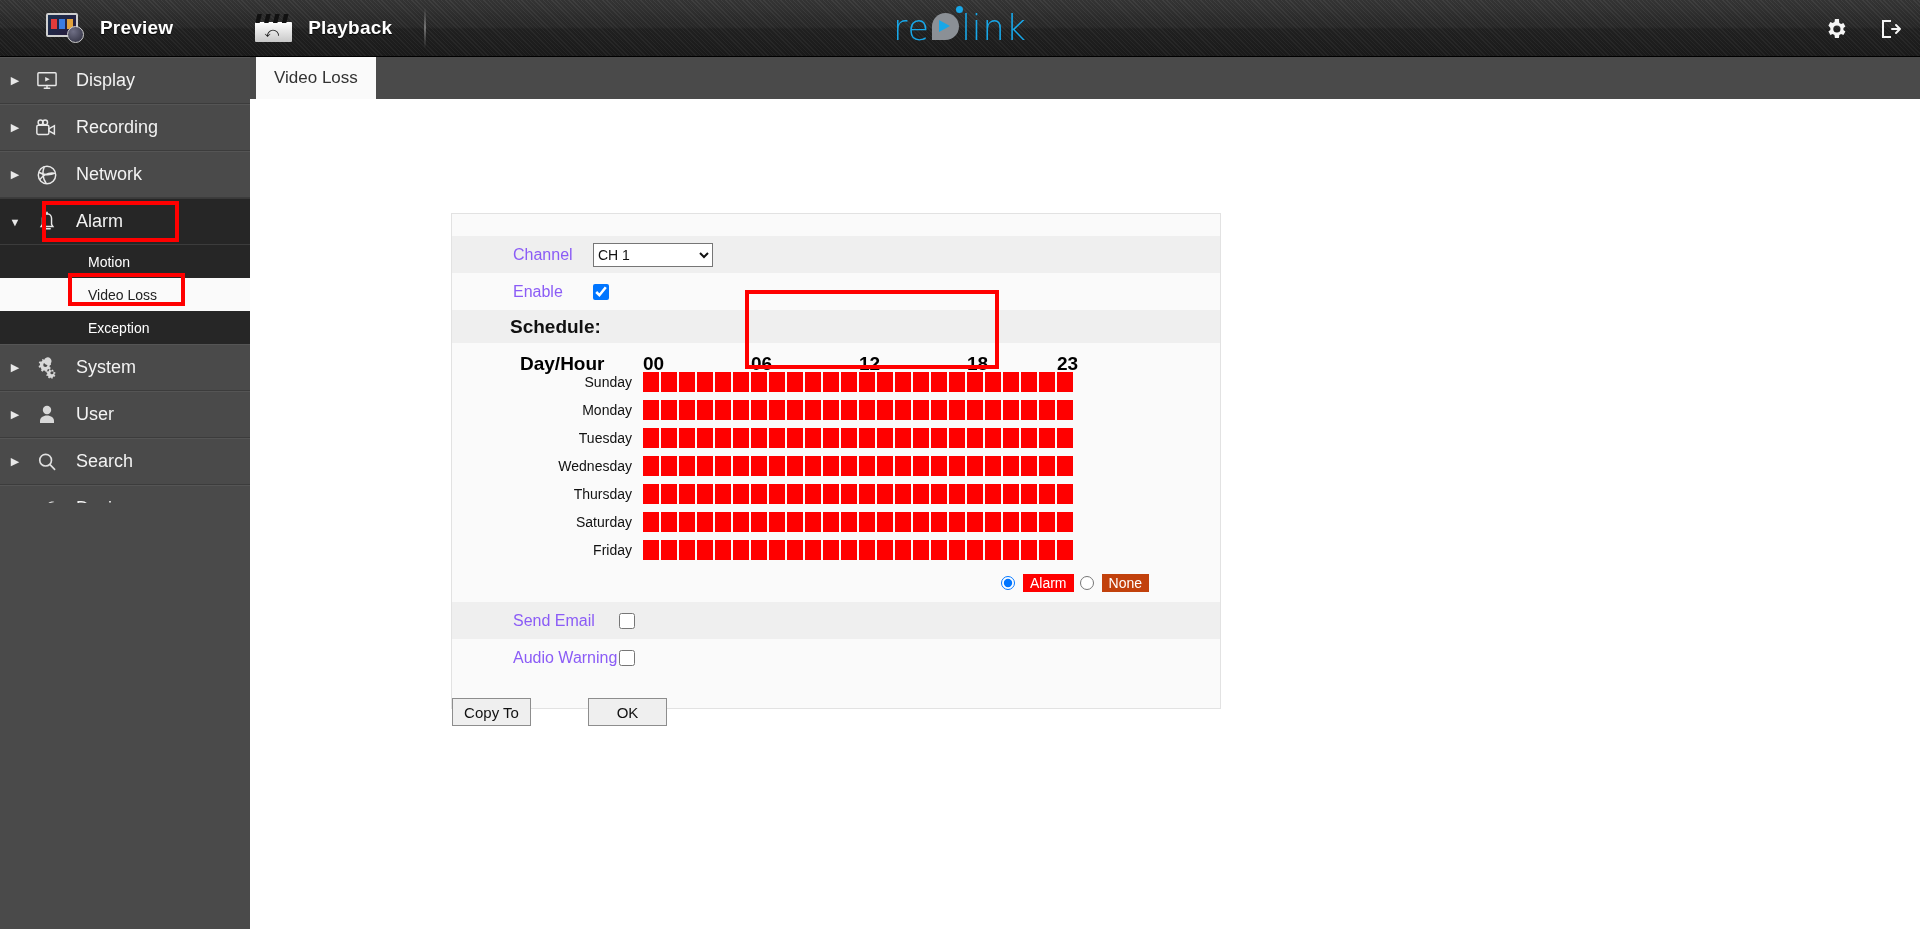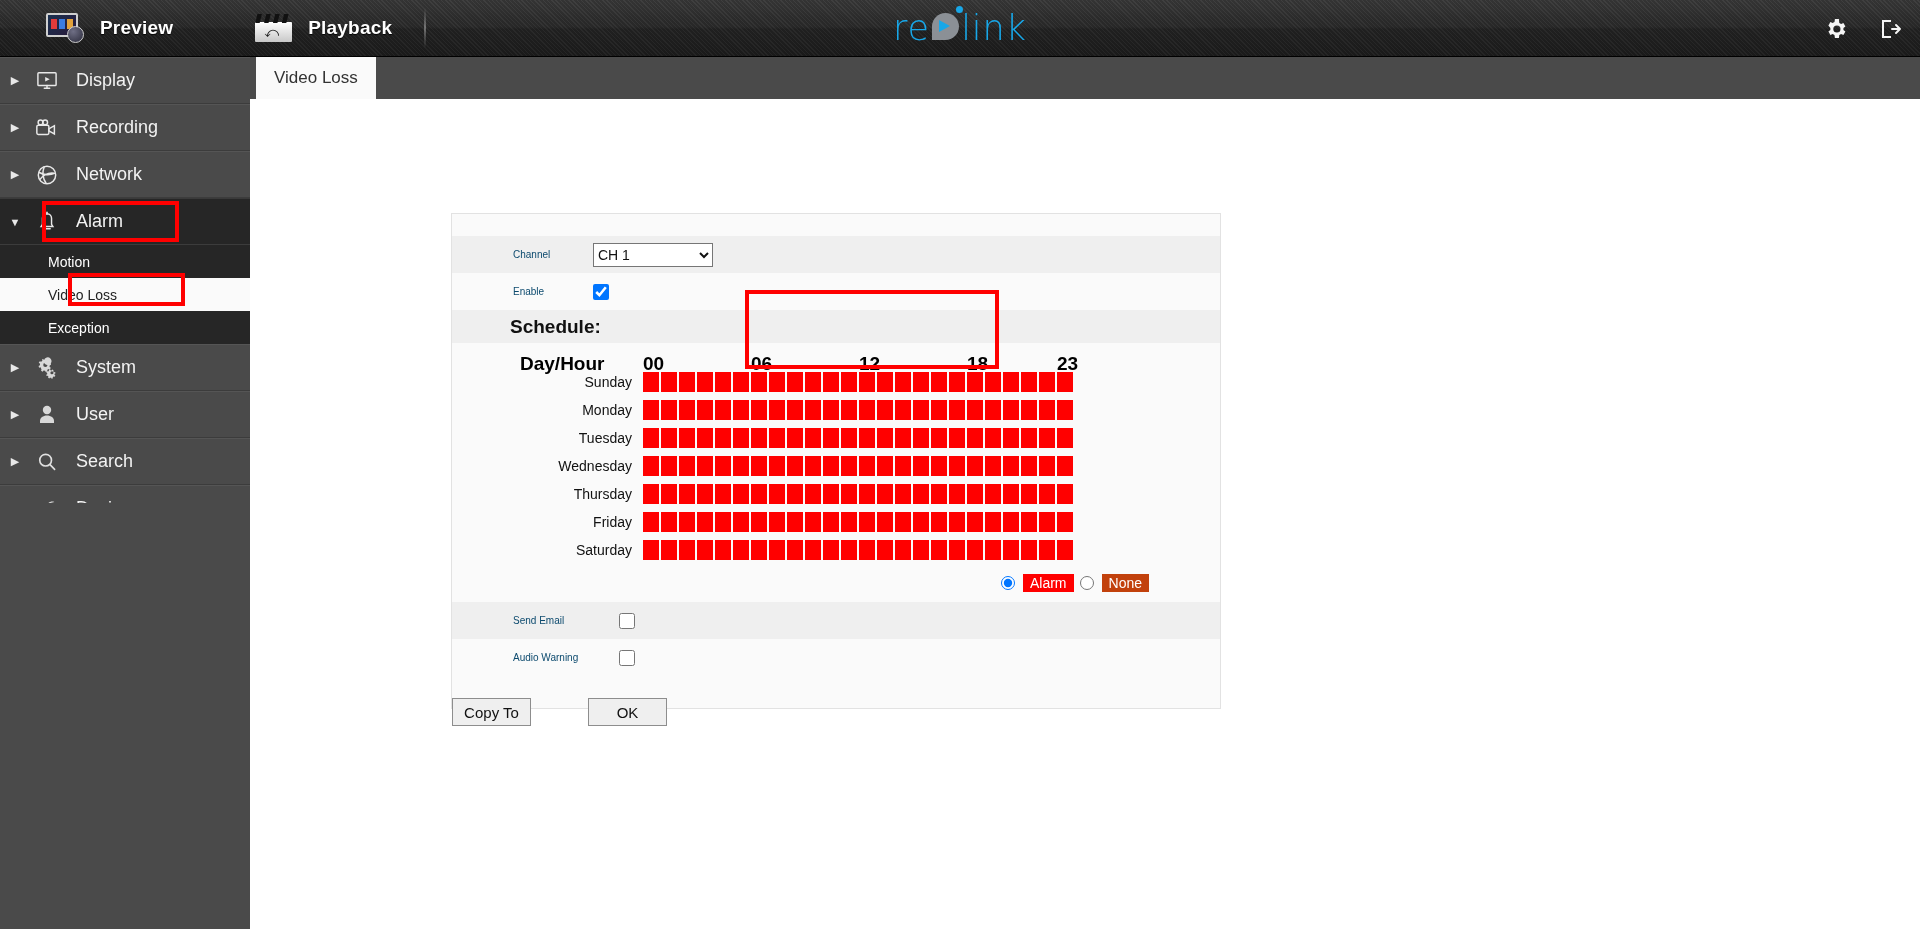--- a/index.html
+++ b/index.html
@@ -129,21 +129,21 @@
     width:30px; text-align:center; font-size:11px; color:#e8e8e8;
   }
   .side-item .s-icon {
     width:34px; display:flex; justify-content:center; align-items:center;
   }
   .side-item .s-label { margin-left:12px; }
   .side-sub {
     height:33px; background:#262626;
     display:flex; align-items:center;
     color:#ffffff; font-size:14px;
-    padding-left:48px;
+    padding-left:88px;
     cursor:pointer;
   }
   .side-sub.active { background:#fafafa; color:#222; }
   .sidebar-fill { position:absolute; left:0; right:0; bottom:0; top:446px; background:#4a4a4a; }
 
   .hl-box {
     position:absolute; border:4px solid #ff0000;
     pointer-events:none; z-index:40;
   }
 
@@ -169,21 +169,21 @@
     width:770px; height:496px;
     background:#fafafa;
     border:1px solid #e2e2e2;
   }
   .panel-top-blank { height:22px; background:#fafafa; }
   .row {
     display:flex; align-items:center;
     height:37px; padding-left:61px;
   }
   .row.shaded { background:#efefef; }
-  .row .r-label { width:80px; color:#0c4a6e; font-size:10px; }
+  .row .r-label { width:80px; color:#8b5cf6; font-size:16px; }
   .row select {
     width:120px; height:24px; font-size:14px;
     font-family:"Liberation Sans", sans-serif;
     border:1px solid #767676; background:#fff; color:#111;
   }
   .row input[type=checkbox]{
     width:16px; height:16px; margin:0;
   }
   .sched-title-row {
     height:33px; background:#efefef;
@@ -567,21 +567,21 @@
               <div class="cell"></div>
               <div class="cell"></div>
               <div class="cell"></div>
               <div class="cell"></div>
               <div class="cell"></div>
               <div class="cell"></div>
               <div class="cell"></div>
             </div>
           </div>
           <div class="grid-row">
-            <span class="dayname">Friday</span>
+            <span class="dayname">Saturday</span>
             <div class="grid-cells">
               <div class="cell"></div>
               <div class="cell"></div>
               <div class="cell"></div>
               <div class="cell"></div>
               <div class="cell"></div>
               <div class="cell"></div>
               <div class="cell"></div>
               <div class="cell"></div>
               <div class="cell"></div>
@@ -596,21 +596,21 @@
               <div class="cell"></div>
               <div class="cell"></div>
               <div class="cell"></div>
               <div class="cell"></div>
               <div class="cell"></div>
               <div class="cell"></div>
               <div class="cell"></div>
             </div>
           </div>
           <div class="grid-row">
-            <span class="dayname">Saturday</span>
+            <span class="dayname">Friday</span>
             <div class="grid-cells">
               <div class="cell"></div>
               <div class="cell"></div>
               <div class="cell"></div>
               <div class="cell"></div>
               <div class="cell"></div>
               <div class="cell"></div>
               <div class="cell"></div>
               <div class="cell"></div>
               <div class="cell"></div>

